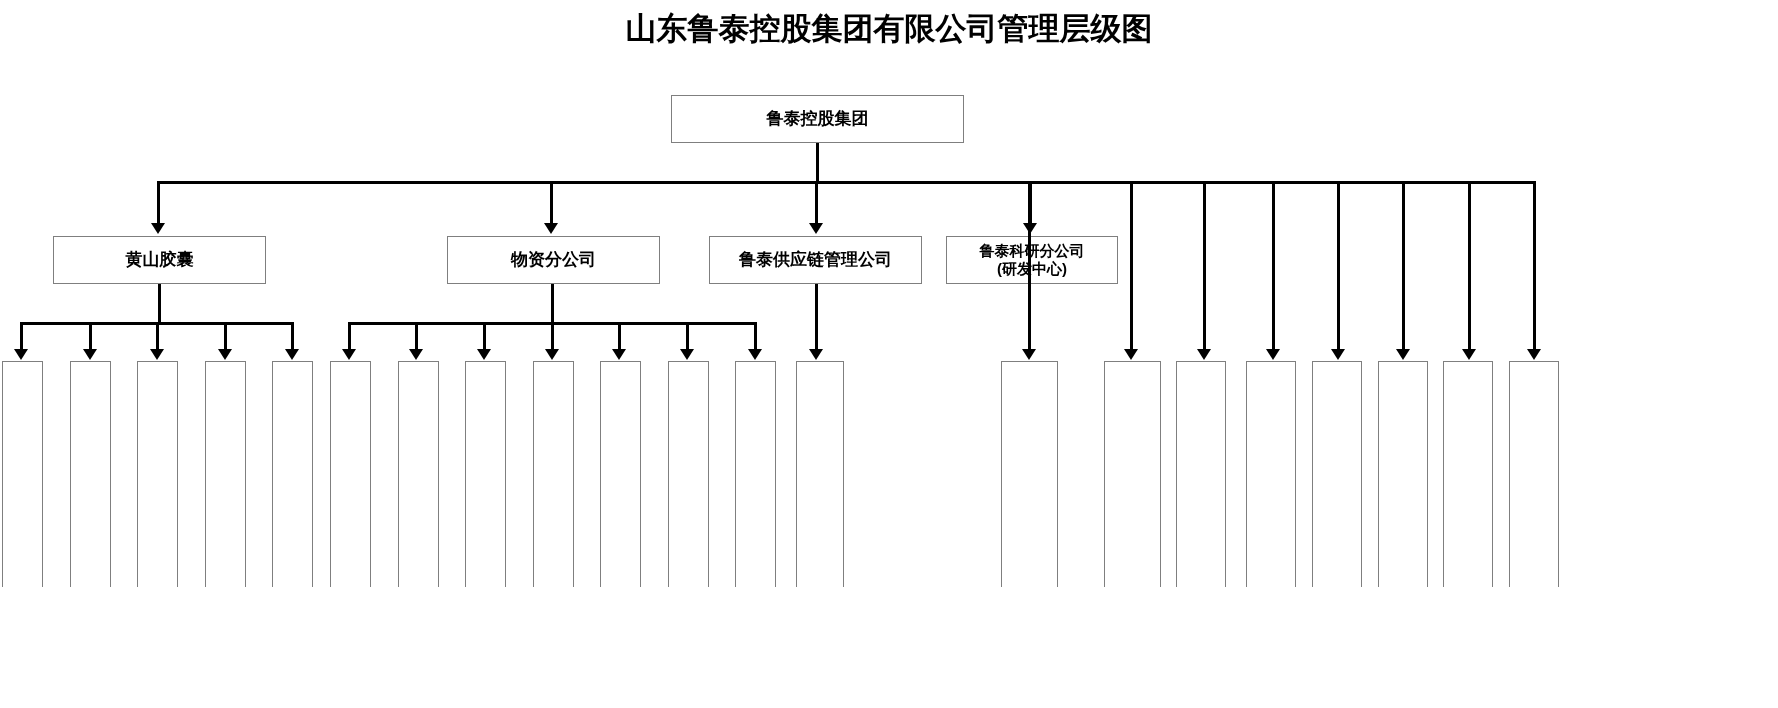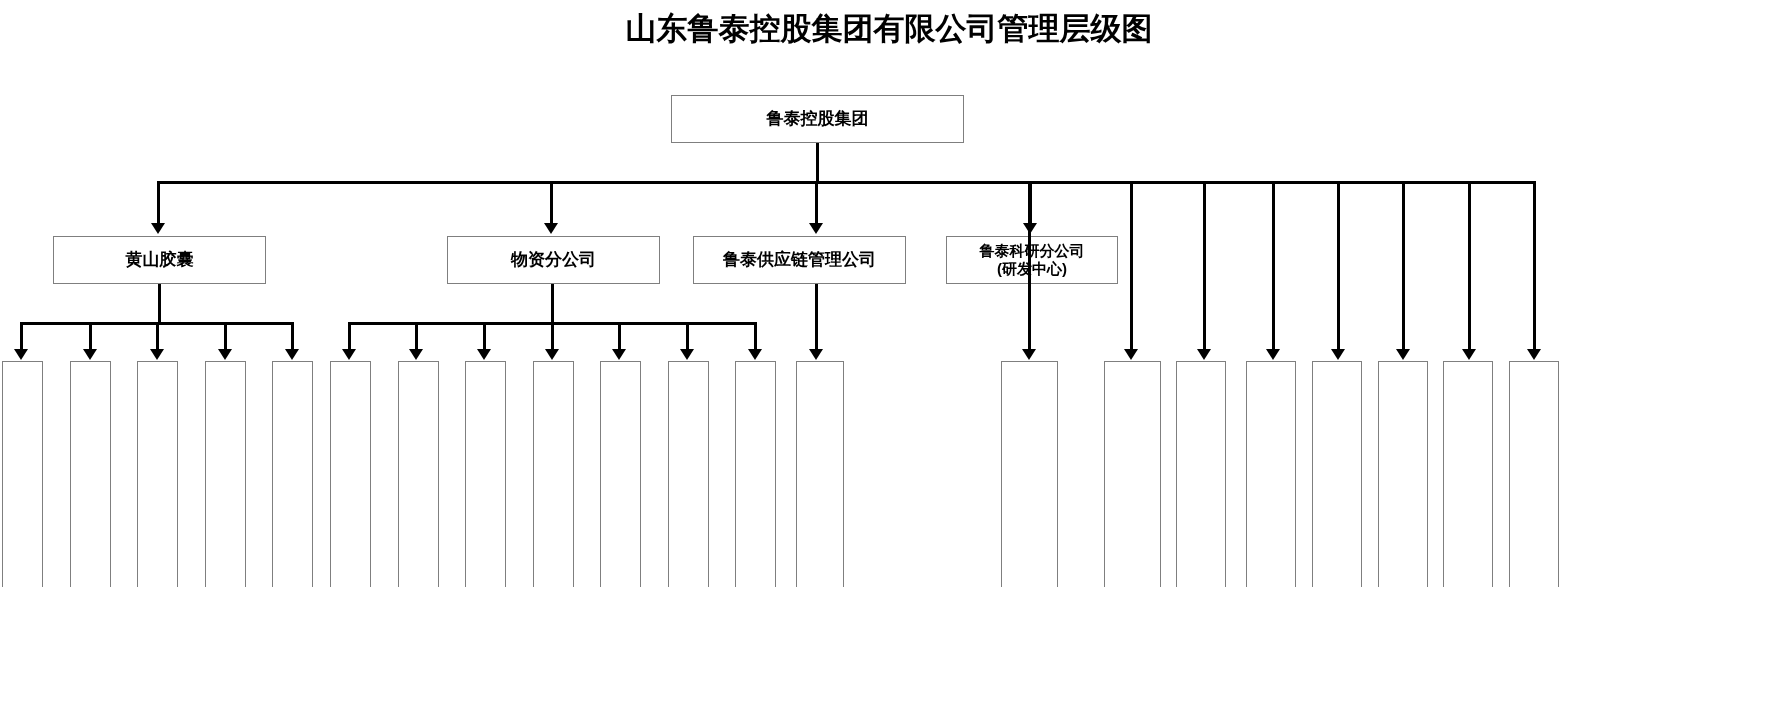--- a/index.html
+++ b/index.html
@@ -106,21 +106,21 @@
   <div class="arrow" style="left:1023px; top:223px;"></div>
 
   <div class="node h" style="left:53px; top:236px; width:213px; height:48px;">
     <span>黄山胶囊</span>
   </div>
 
   <div class="node h" style="left:447px; top:236px; width:213px; height:48px;">
     <span>物资分公司</span>
   </div>
 
-  <div class="node h" style="left:693px; top:236px; width:213px; height:48px;">
+  <div class="node h" style="left:709px; top:236px; width:213px; height:48px;">
     <span>鲁泰供应链管理公司</span>
   </div>
 
   <div class="node h two-line" style="left:946px; top:236px; width:172px; height:48px; flex-direction:column;">
     <span>鲁泰科研分公司</span>
     <span>(研发中心)</span>
   </div>
 
   <div class="conn vline" style="left:158px; top:284px; width:3px; height:38px;"></div>
   <div class="conn hline" style="left:20px; top:322px; width:274px; height:3px;"></div>

